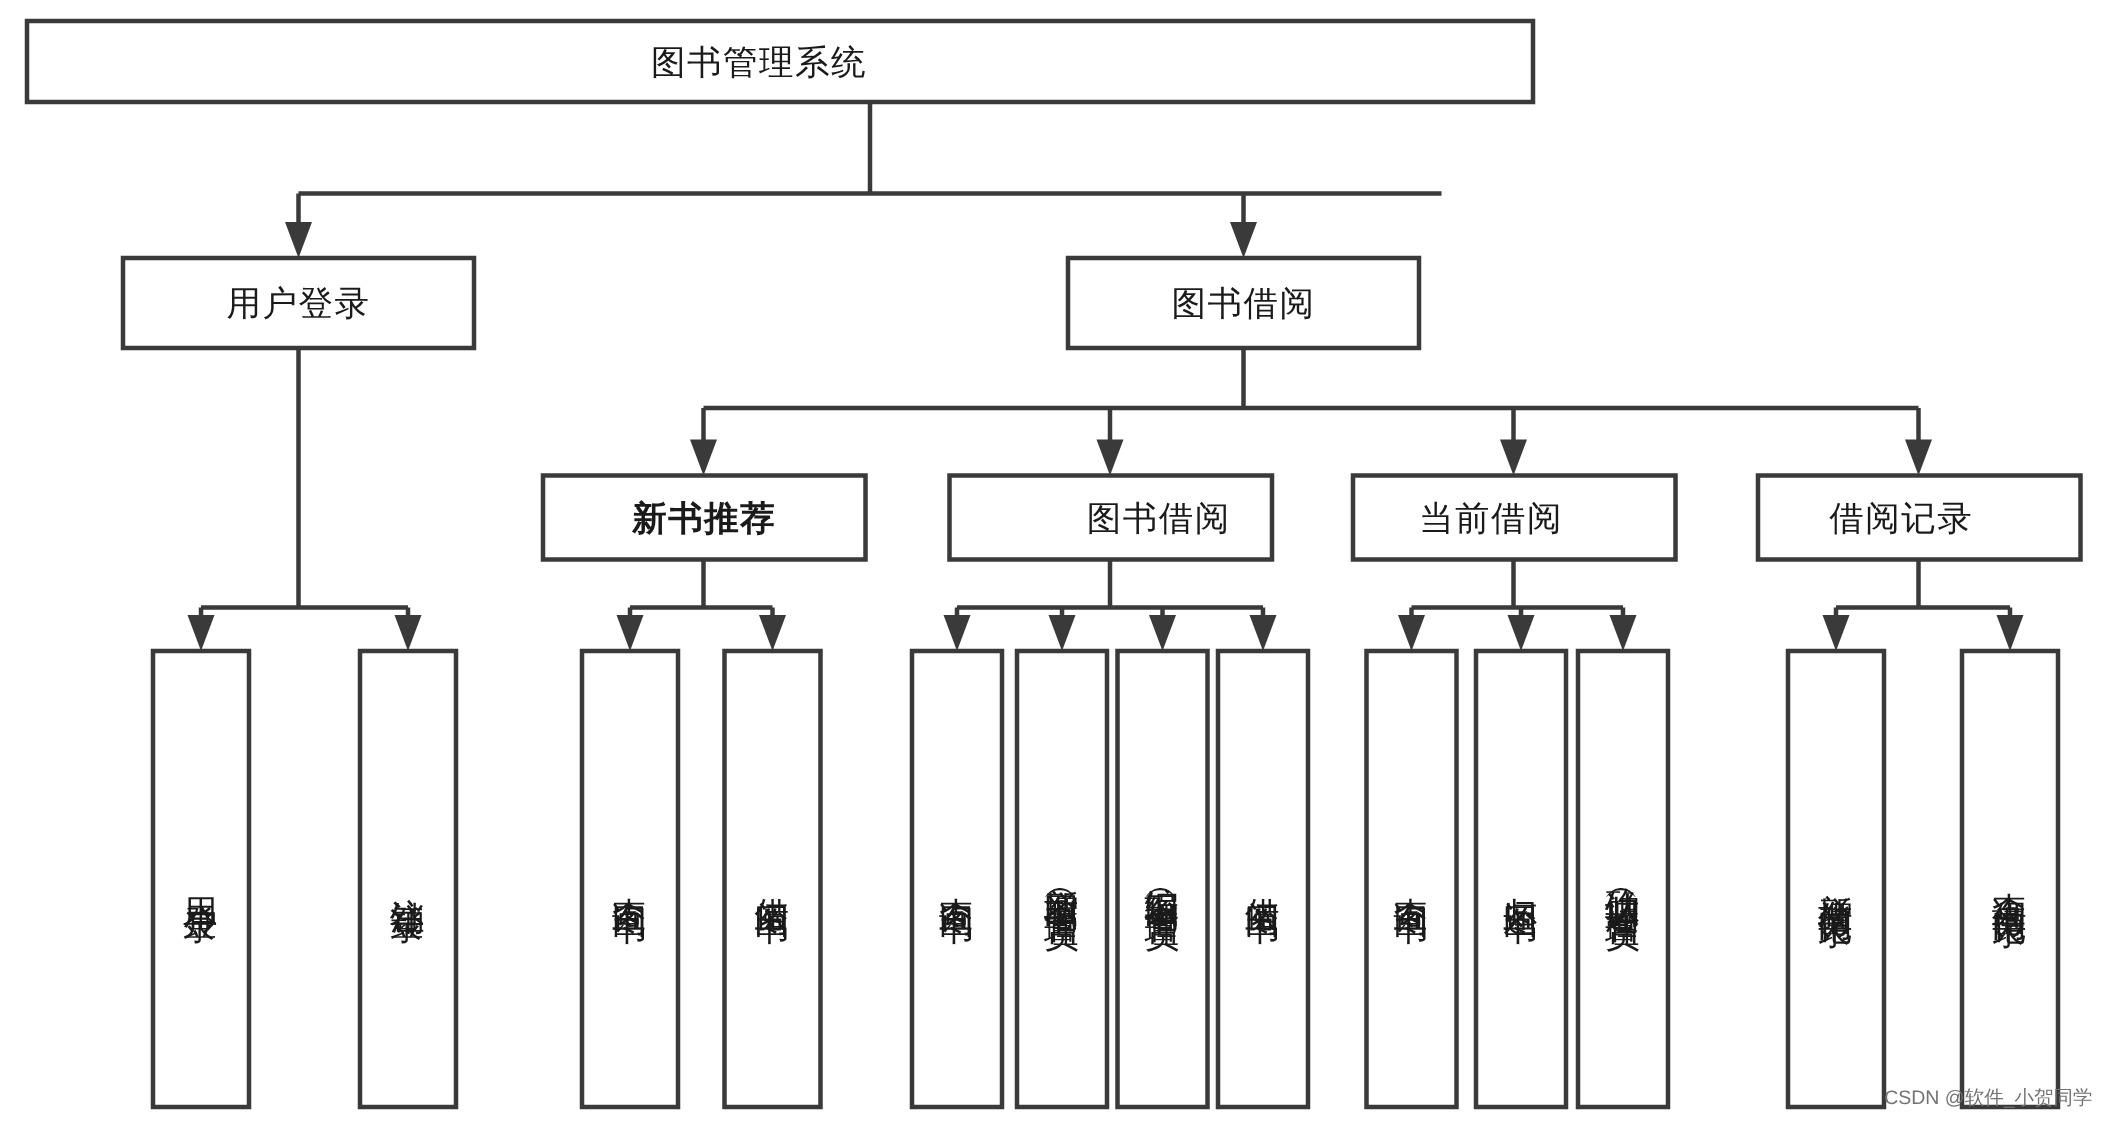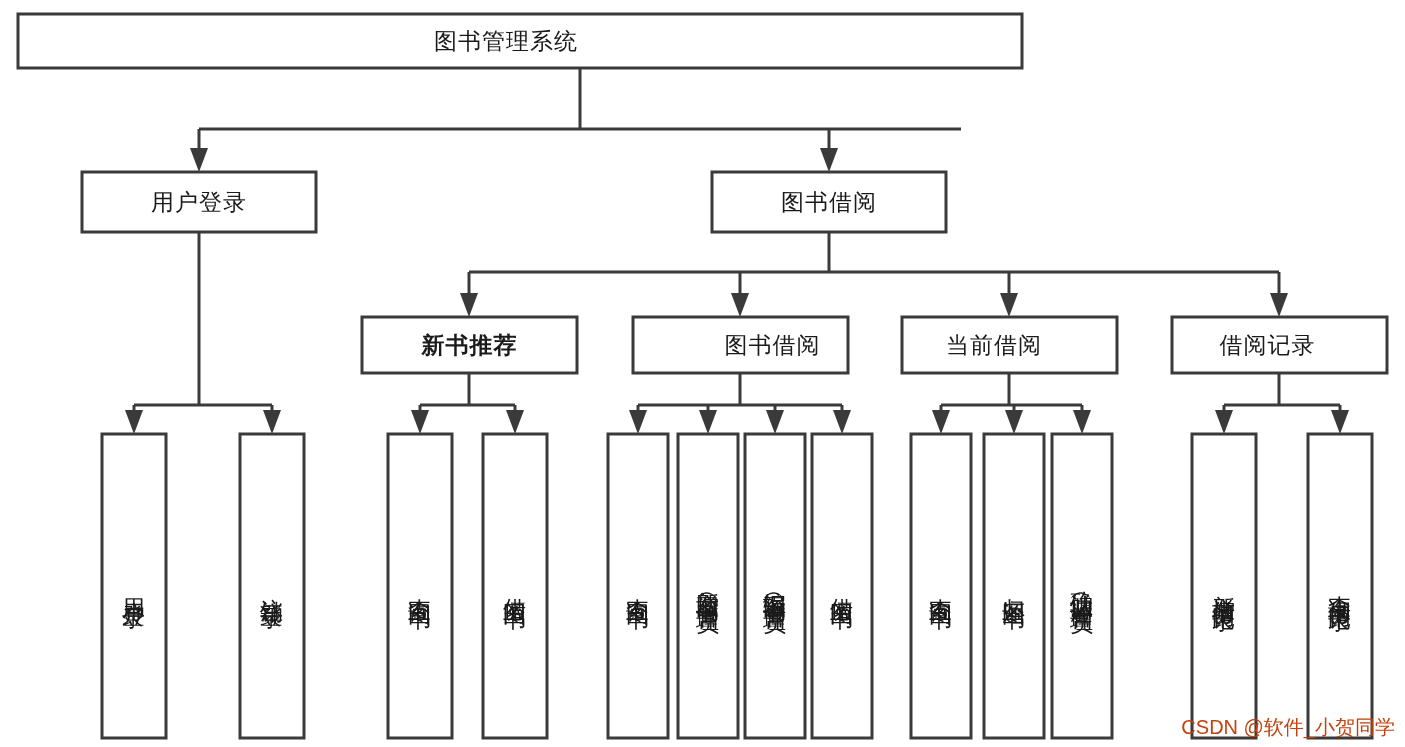--- a/index.html
+++ b/index.html
@@ -72,22 +72,22 @@
     font-size: 23px;
     color: #1a1a1a;
     letter-spacing: 1px;
     white-space: nowrap;
   }
   #watermark {
     position: absolute;
     right: 10px;
     bottom: 6px;
     font-family: "Liberation Sans", "DejaVu Sans", sans-serif;
-    font-size: 20px;
-    color: #c2410c;
+    font-size: 13px;
+    color: #737373;
     white-space: nowrap;
     user-select: none;
   }
 </style>
 </head>
 <body>
 
 <div id="diagram-root">
 
   <svg id="flow-svg" viewBox="0 0 1405 747">

